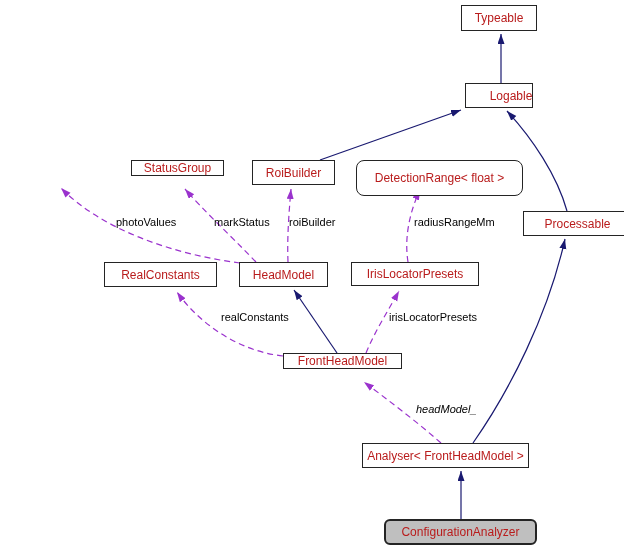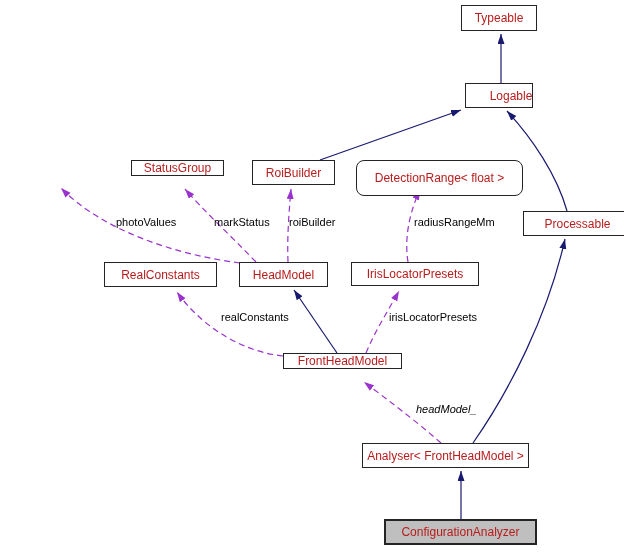--- a/index.html
+++ b/index.html
@@ -44,20 +44,21 @@
     display: flex;
     align-items: center;
     justify-content: center;
     white-space: nowrap;
     cursor: pointer;
   }
   .node.current {
     background: var(--current-bg, #bfbfbf);
     border-width: 2px;
     cursor: default;
+    border-radius: 6px;
   }
   .edge-label {
     position: absolute;
     color: #000000;
     font-size: 11px;
     line-height: 14px;
     white-space: nowrap;
   }
 </style>
 </head>

